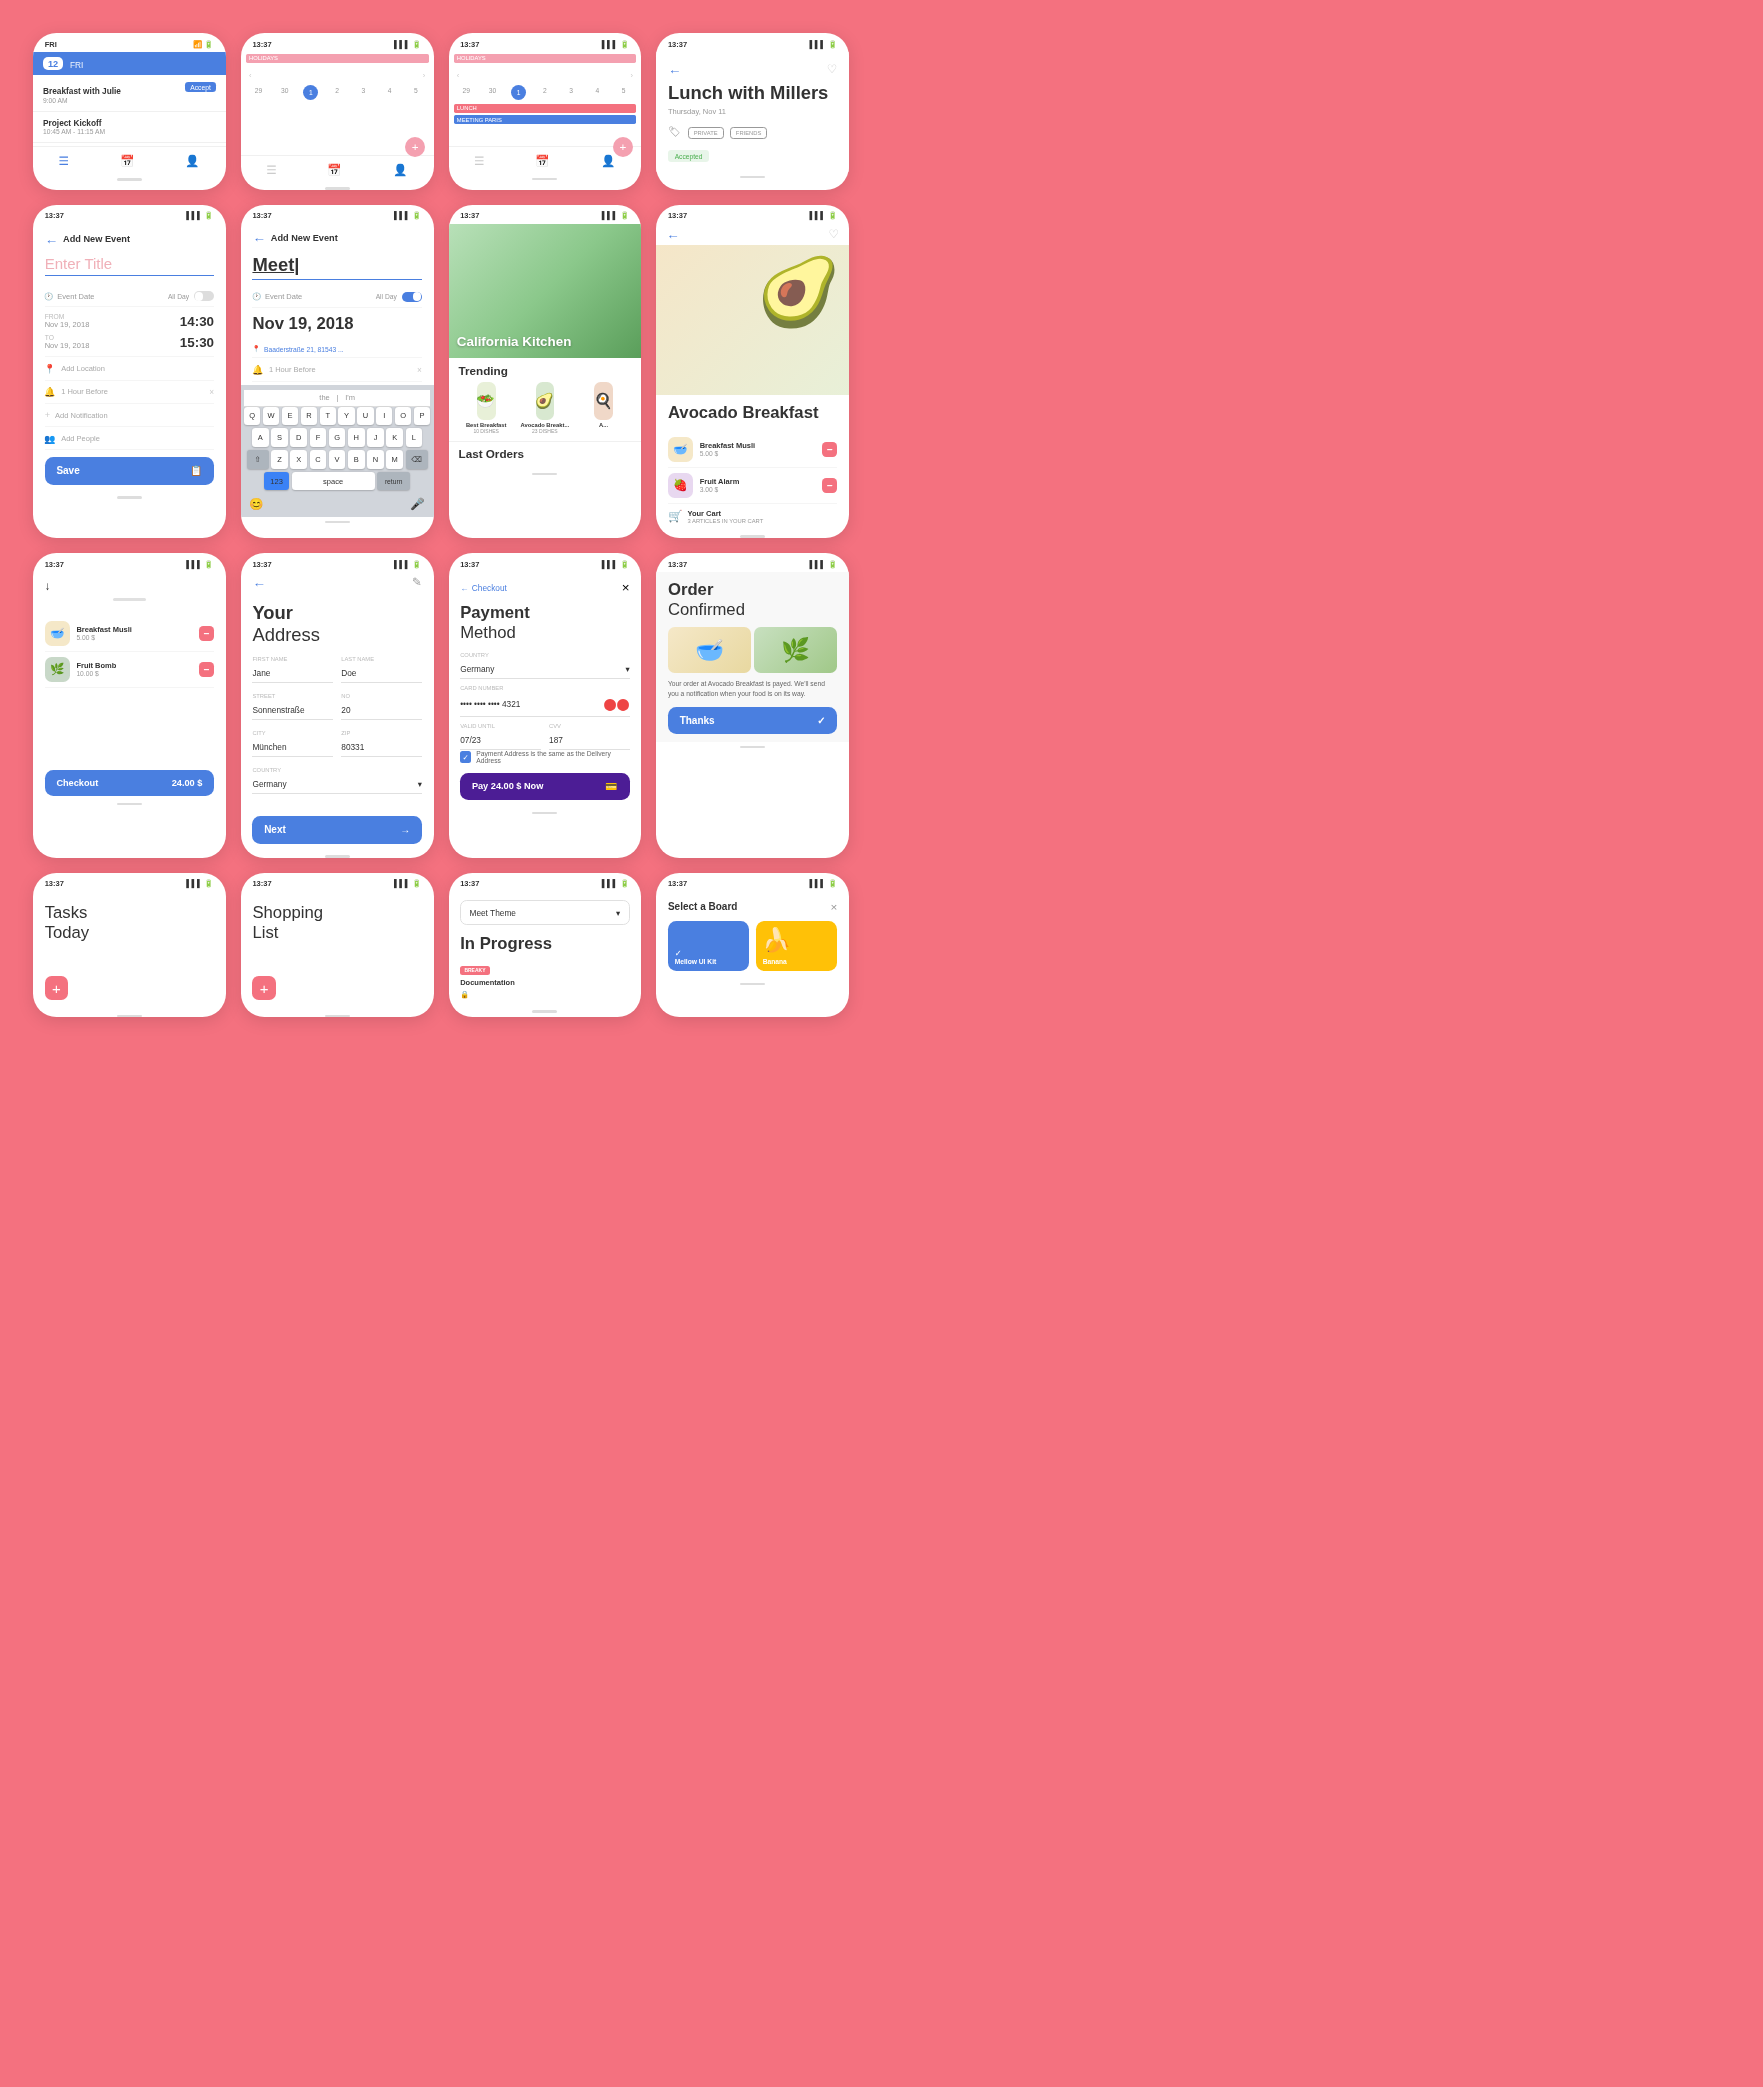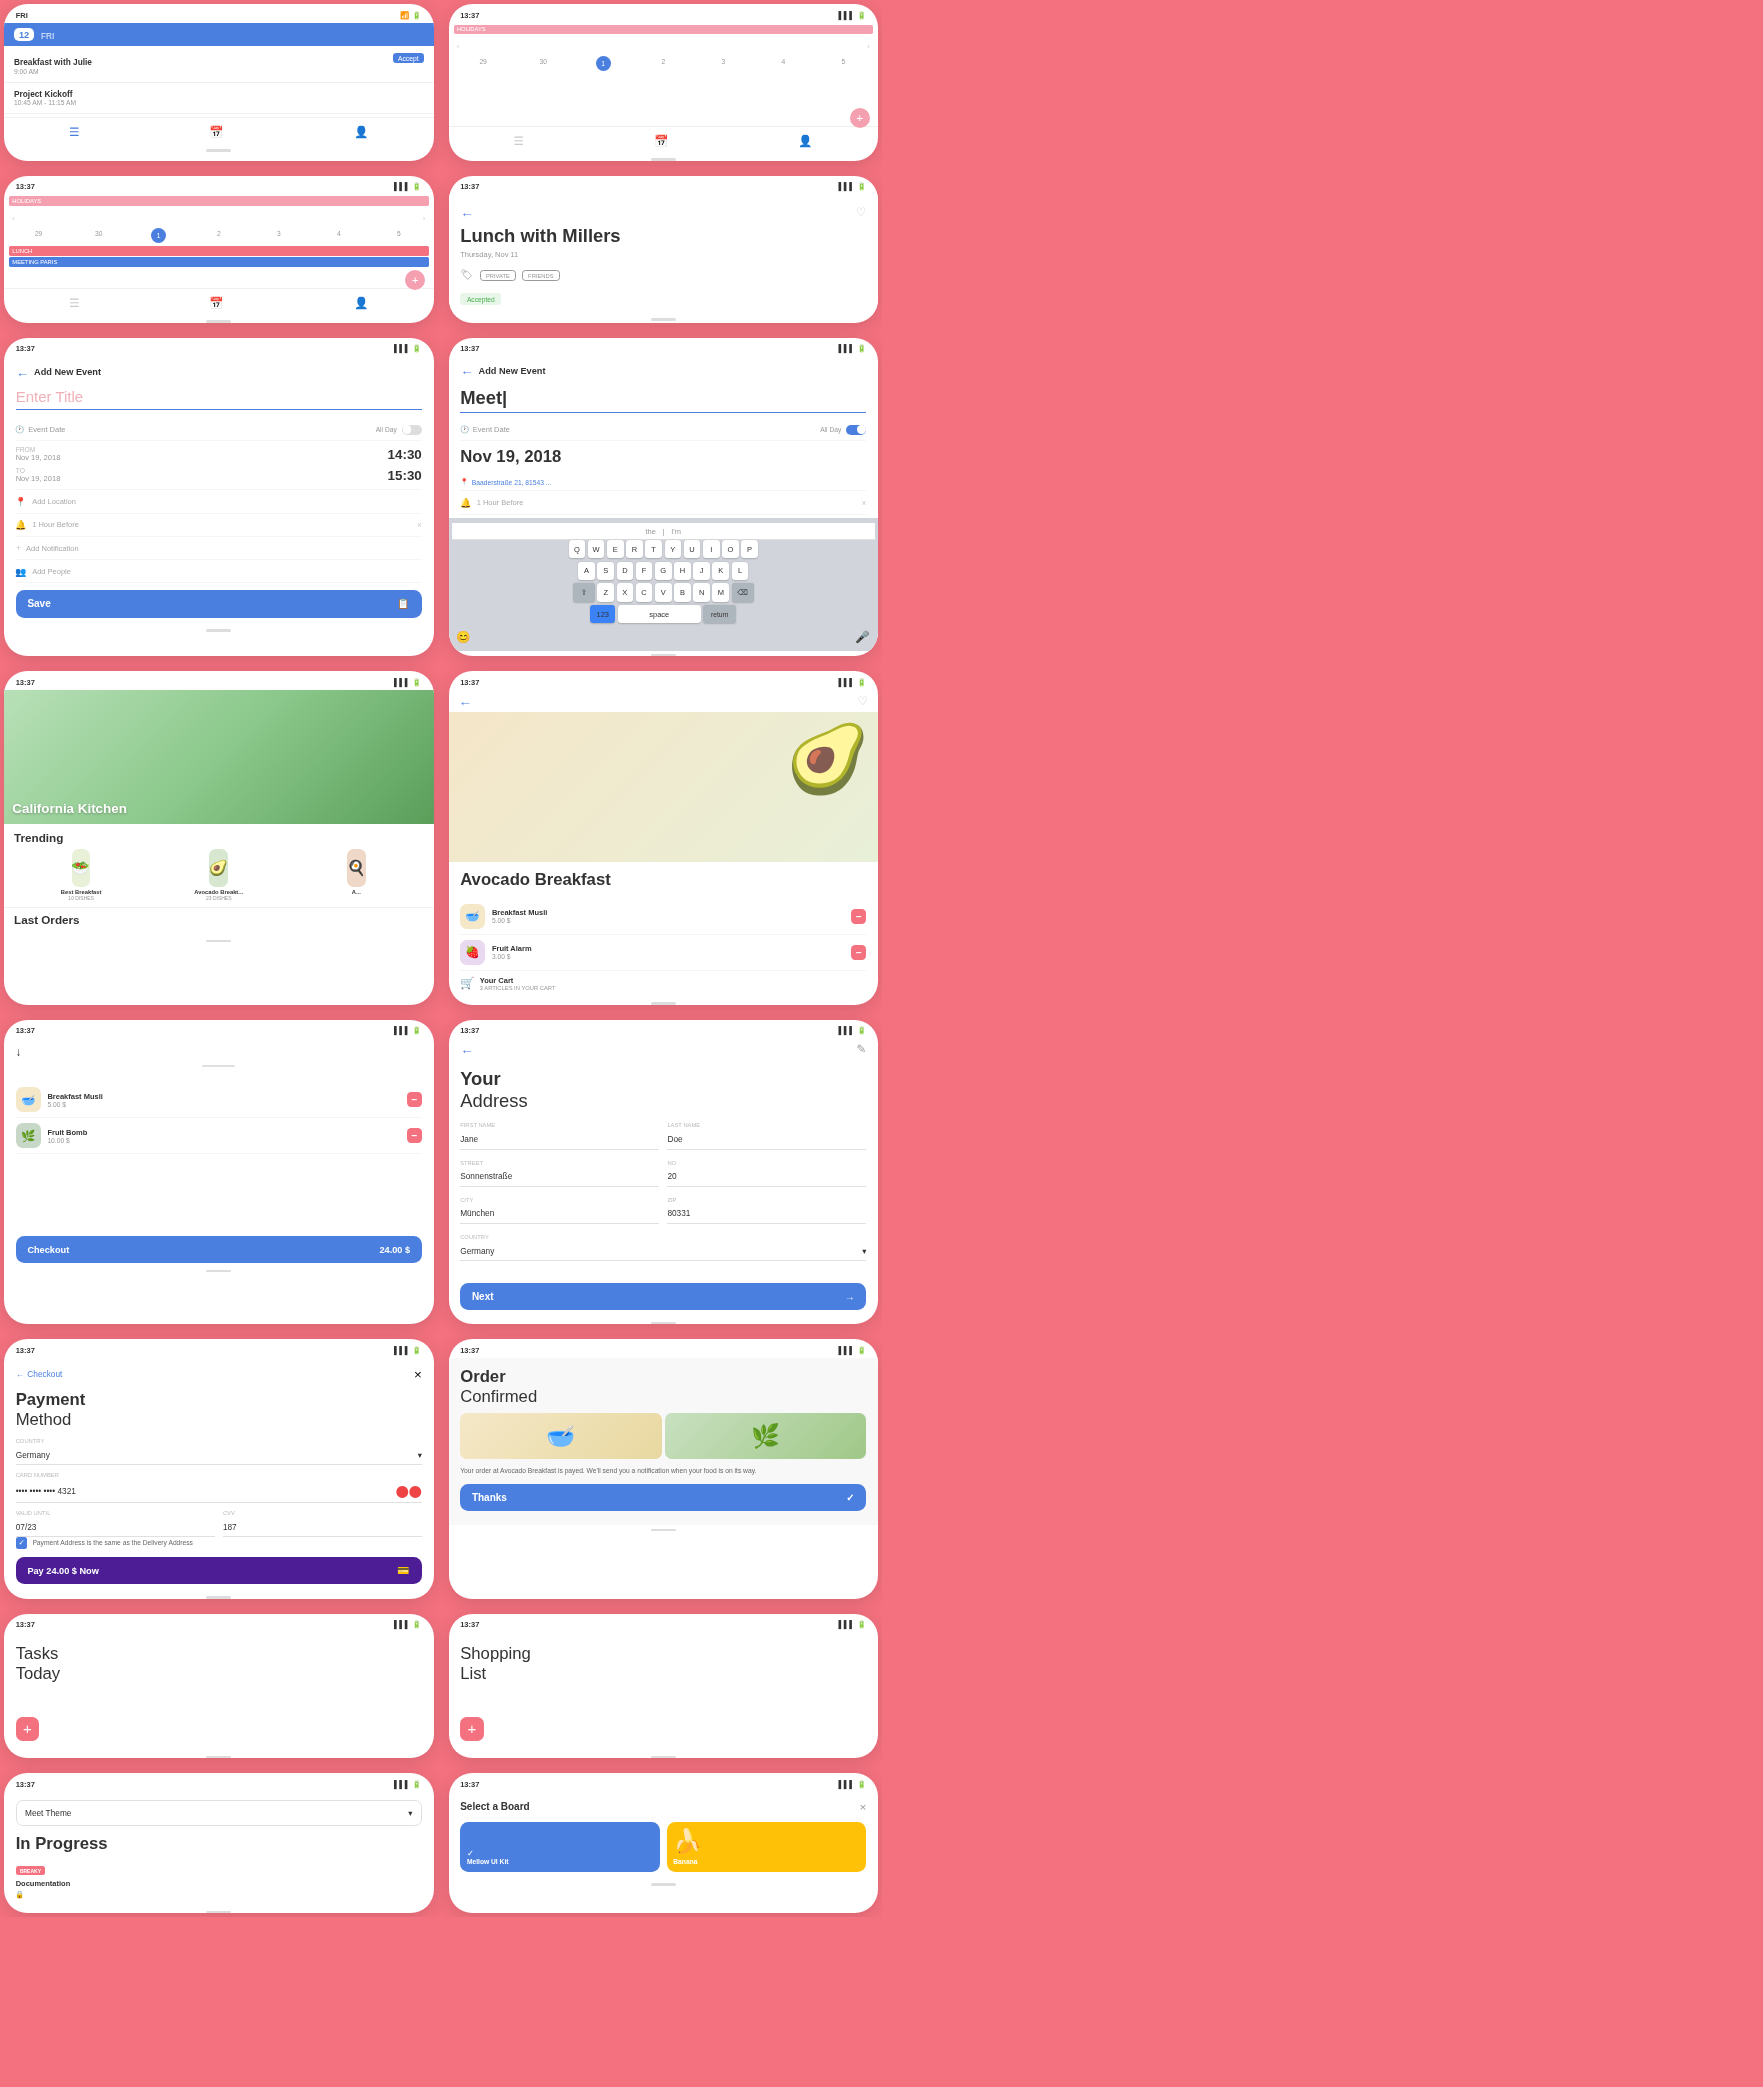--- a/index.html
+++ b/index.html
@@ -5,23 +5,23 @@
     * { box-sizing: border-box; margin: 0; padding: 0; }
     body {
       background-color: #f4717f;
       font-family: -apple-system, BlinkMacSystemFont, 'Segoe UI', sans-serif;
       width: 882px;
       min-height: 1044px;
       overflow-x: hidden;
     }
     .grid {
       display: grid;
-      grid-template-columns: repeat(2, 1fr);
+      grid-template-columns: repeat(4, 1fr);
       gap: 15px;
-      padding: 4px;
+      padding: 33px;
     }
     .phone-card {
       background: #fff;
       border-radius: 23.4px;
       overflow: hidden;
       position: relative;
       box-shadow: 0 3.3px 16.7px rgba(0,0,0,0.12);
     }
     .phone-status-bar {
       display: flex;
@@ -215,20 +215,21 @@
     }
 
     
     .meet-title {
       font-size: 18.4px;
       font-weight: 700;
       color: #333;
       border-bottom: 1.7px solid #4a7fe0;
       padding-bottom: 3.3px;
       margin-bottom: 6.7px;
+      text-decoration: underline;
     }
     .meet-date-big {
       font-size: 16.7px;
       font-weight: 700;
       color: #333;
       padding: 6.7px 0;
     }
     .keyboard {
       background: #d1d5db;
       padding: 5px 3.3px;

